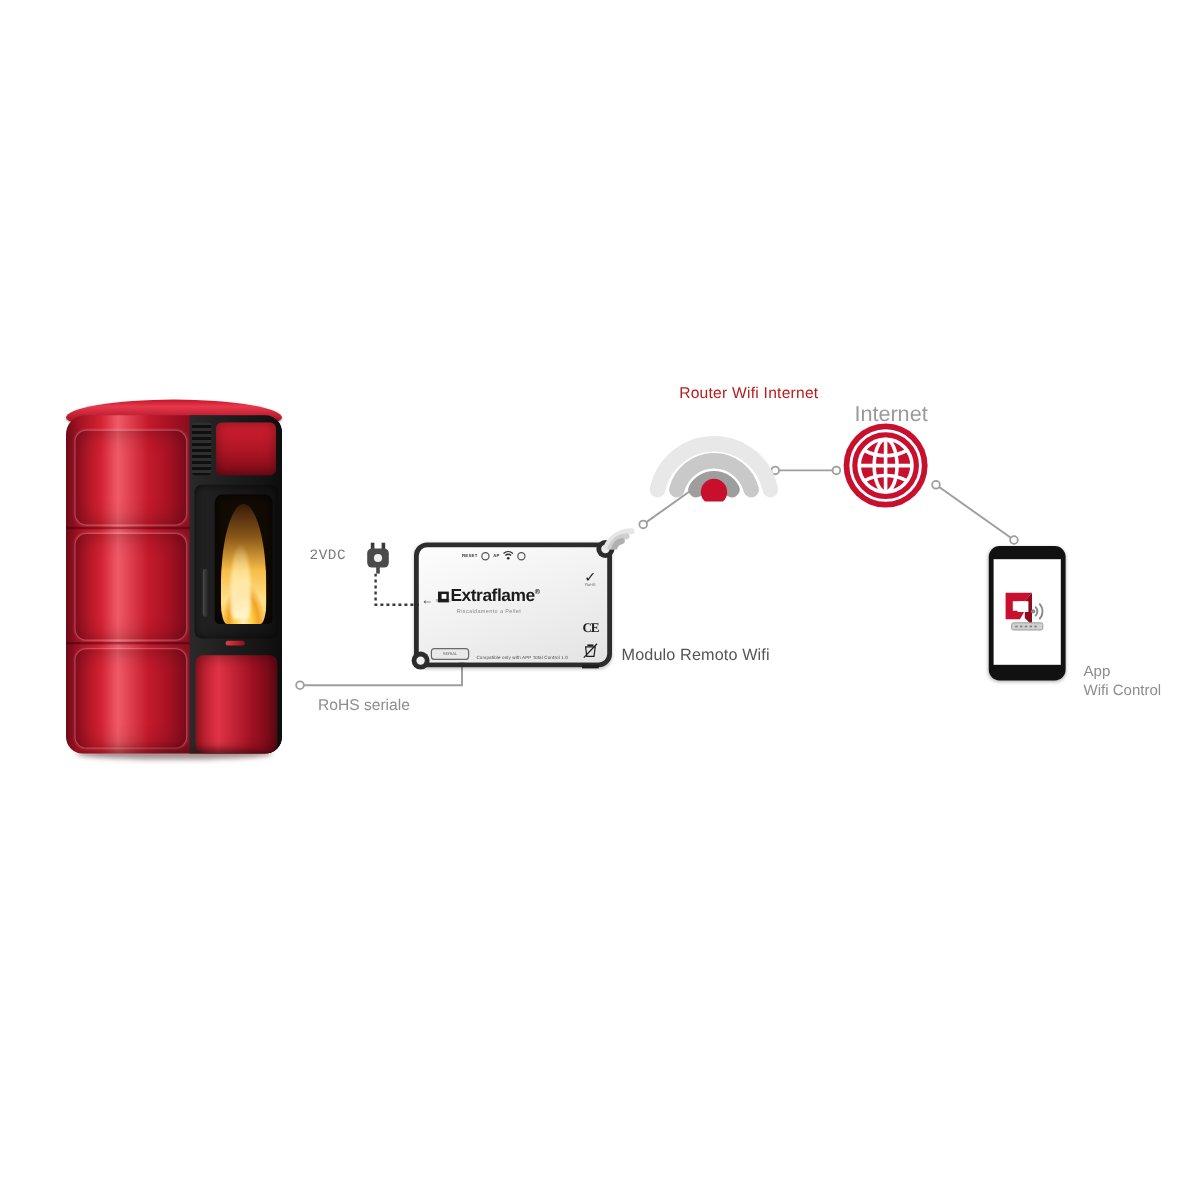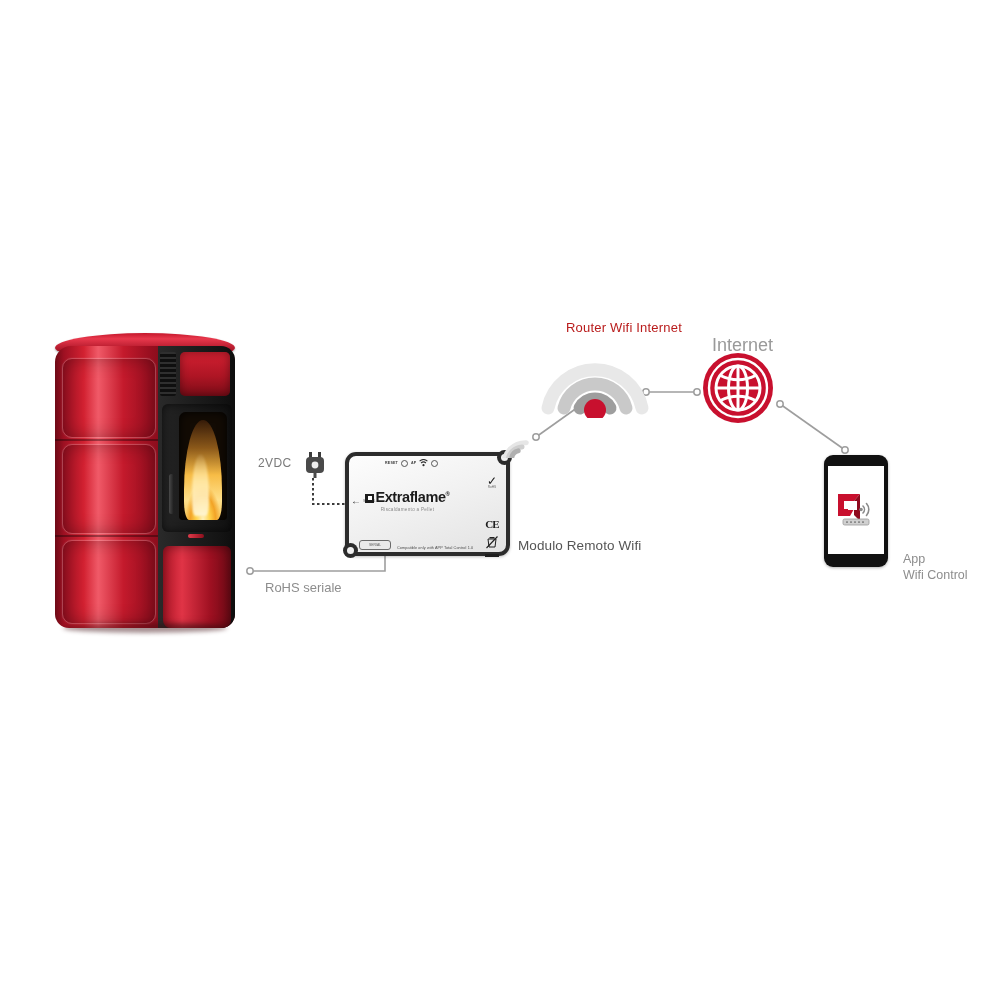--- a/index.html
+++ b/index.html
@@ -112,21 +112,21 @@
   }
   .stove-base{
     position:absolute;left:8px;top:290px;width:164px;height:10px;
     border-radius:50%;background:rgba(60,10,16,.45);filter:blur(2px);
   }
 
   
   .plug{position:absolute;left:303px;top:452px;width:24px;height:32px;}
   .plug-label{
     position:absolute;left:258px;top:456px;
-    font-size:12px;color:#7a7a7a;letter-spacing:.4px;
+    font-size:12px;color:#7a7a7a;letter-spacing:.4px;font-family:Liberation Mono, monospace;
   }
 
   
   .module{
     position:absolute;left:345px;top:452px;width:165px;height:104px;
   }
   .module-shell{
     position:absolute;left:0;top:0;width:165px;height:104px;
     border:4px solid #2c2c2c;border-radius:11px;
     background:linear-gradient(160deg,#fdfdfd 0%,#f2f2f2 45%,#e3e3e3 100%);

